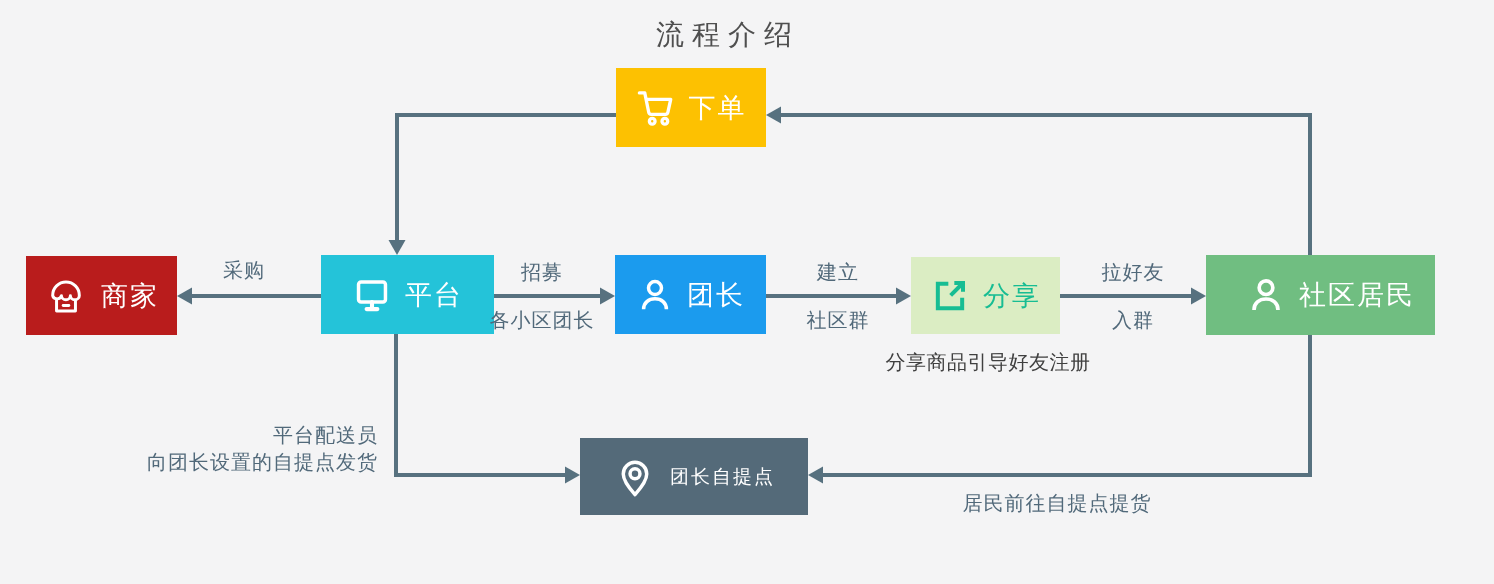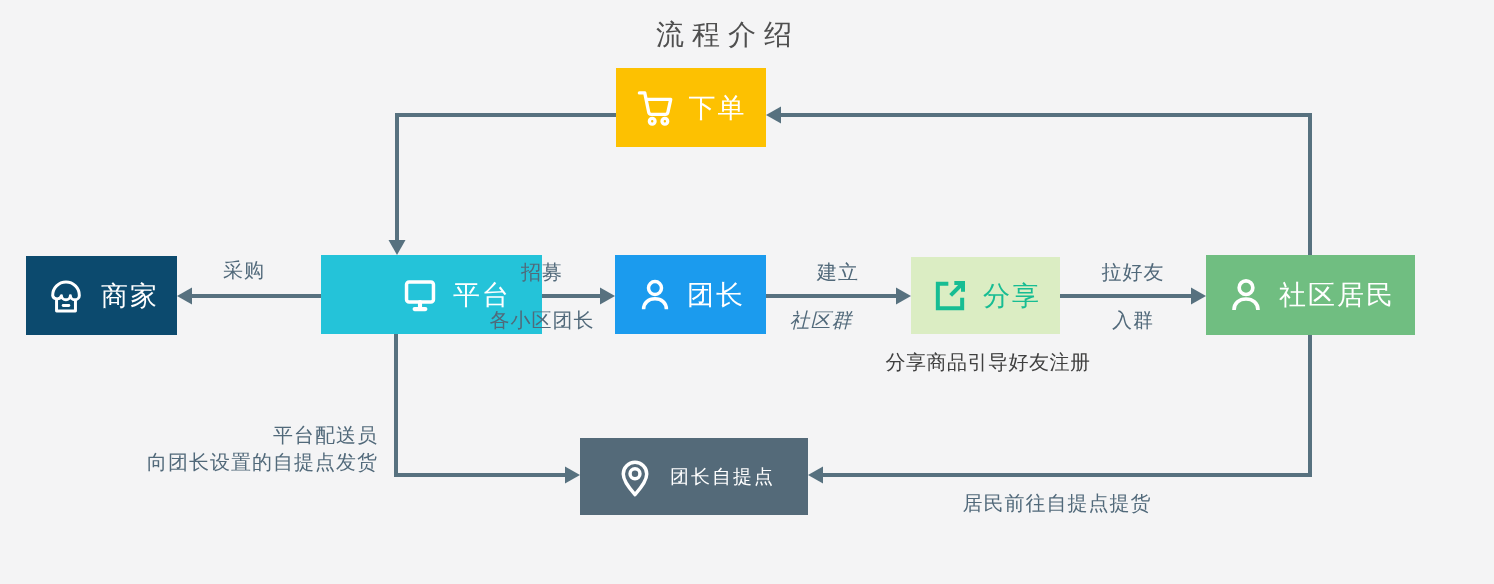--- a/index.html
+++ b/index.html
@@ -13,35 +13,35 @@
   }
   .connectors{position:absolute;left:0;top:0;}
   .connectors path{stroke:#57717f;stroke-width:4;fill:none;}
   .connectors polygon{fill:#57717f;stroke:none;}
   .node{
     position:absolute;display:flex;align-items:center;justify-content:center;
     gap:13px;color:#ffffff;font-size:27px;letter-spacing:2px;white-space:nowrap;
   }
   .node svg{flex:0 0 auto;display:block;}
   #node-order    {left:616px;top:61px; width:150px;height:79px;background:#fdc101;margin-top:7px;}
-  #node-merchant {left:26px; top:256px;width:151px;height:79px;background:#0c4a6e;}
-  #node-platform {left:321px;top:255px;width:173px;height:79px;background:#24c3d9;padding-left:48px;}
+  #node-merchant {left:26px; top:256px;width:151px;height:79px;background:#b91c1c;}
+  #node-platform {left:321px;top:255px;width:173px;height:79px;background:#24c3d9;}
   #node-leader   {left:615px;top:255px;width:151px;height:79px;background:#1b9bee;}
   #node-share    {left:911px;top:257px;width:149px;height:77px;background:#dbedc3;color:#17bd93;}
-  #node-residents{left:1206px;top:255px;width:209px;height:80px;background:#70be81;}
+  #node-residents{left:1206px;top:255px;width:209px;height:80px;background:#70be81;padding-left:20px;}
   #node-pickup   {left:580px;top:438px;width:228px;height:77px;background:#546a79;font-size:19px;}
   .edge-label{
     position:absolute;color:#51697a;font-size:20px;letter-spacing:1px;white-space:nowrap;
   }
   .center{transform:translateX(-50%);}
   #lbl-purchase        {left:244px; top:257px;}
   #lbl-recruit-top     {left:542px; top:259px;}
   #lbl-recruit-bottom  {left:542px; top:307px;}
   #lbl-establish-top   {left:838px; top:259px;}
-  #lbl-establish-bottom{left:821px; top:307px;font-style:italic;}
+  #lbl-establish-bottom{left:838px; top:307px;}
   #lbl-invite-top      {left:1133px;top:259px;}
   #lbl-invite-bottom   {left:1133px;top:307px;}
   #lbl-delivery{right:1116px;top:423px;text-align:right;line-height:27px;font-family:Liberation Mono, monospace;}
   #lbl-pickup-note{left:1057px;top:490px;}
   #note-share{left:988px;top:349px;color:#404040;letter-spacing:0.5px;}
 </style>
 </head>
 <body>
 
 <div class="canvas">

